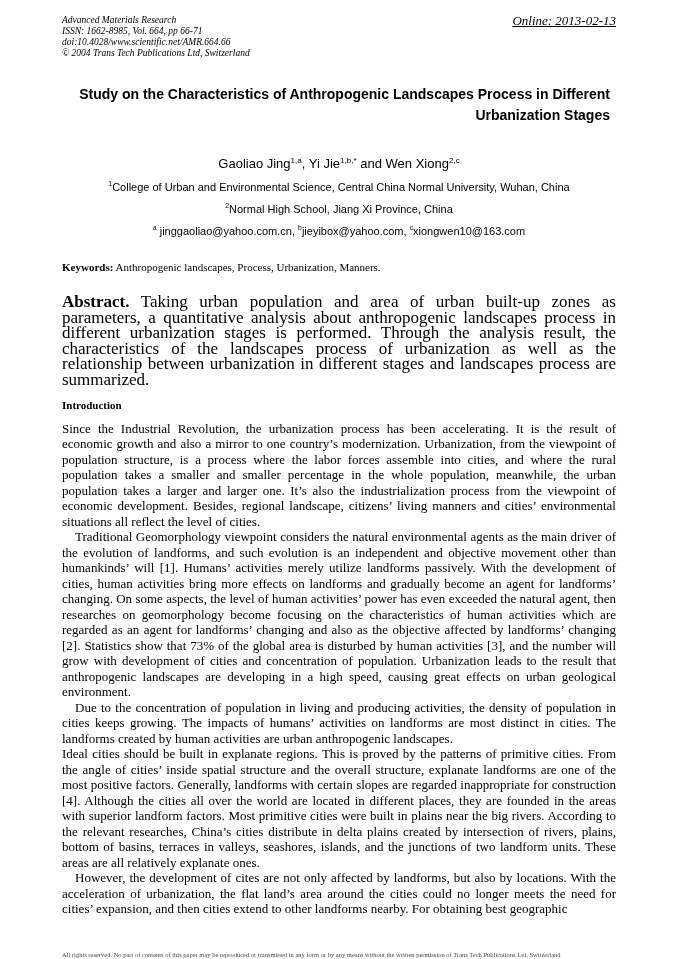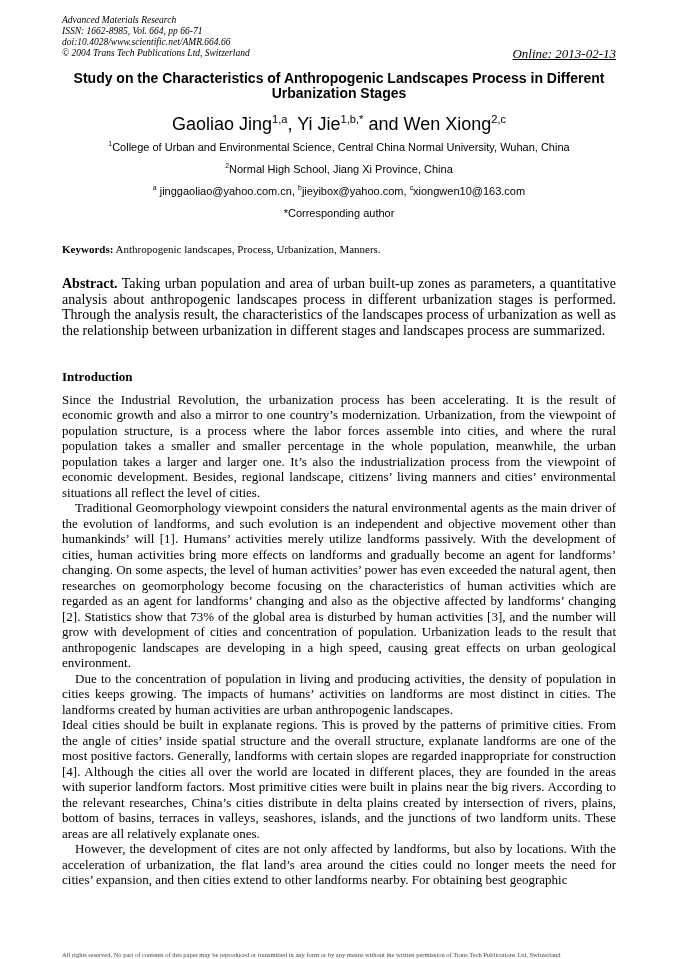--- a/index.html
+++ b/index.html
@@ -11,56 +11,56 @@
     overflow: hidden;
   }
   .page {
     position: relative;
     width: 678px; height: 959px;
     padding: 15px 62px 0 62px;
     background: #fff;
     overflow: hidden;
   }
   
-  .head { display: flex; justify-content: space-between; align-items: flex-end; }
+  .head { display: flex; justify-content: space-between; align-items: flex-start; }
   .head-left { font-style: italic; font-size: 9.5px; line-height: 11px; }
   .head-right { font-style: italic; font-size: 13px; line-height: 11px; white-space: nowrap; text-decoration: underline; }
   
   .title {
     font-family: "Liberation Sans", sans-serif;
-    font-weight: bold; font-size: 14px; line-height: 15px;
-    text-align: center; margin: 12px 6px 0 6px;
+    font-weight: bold; font-size: 14px; line-height: 21px;
+    text-align: right; margin: 25px 6px 0 6px;
   }
   .authors {
     font-family: "Liberation Sans", sans-serif;
-    font-size: 18px; line-height: 16px;
-    text-align: center; margin-top: 15px;
+    font-size: 13px; line-height: 16px;
+    text-align: center; margin-top: 30px;
   }
   .centered-sans {
     font-family: "Liberation Sans", sans-serif;
     font-size: 11px; line-height: 13px;
     text-align: center; margin-top: 9px;
   }
   sup { font-size: 0.62em; vertical-align: super; line-height: 0; }
   
   .keywords {
     font-family: Liberation Serif, serif;
     font-size: 11px; line-height: 14px;
     margin-top: 22px; text-align: left;
   }
   .keywords .lbl { font-weight: bold; }
   
   .abstract {
-    font-size: 14px; line-height: 15.5px;
+    font-size: 17px; line-height: 15.5px;
     text-align: justify; margin-top: 20px;
   }
   .abstract .lbl { font-weight: bold; }
   .section-heading {
-    font-size: 13px; line-height: 15.5px;
-    font-weight: bold; margin-top: 31px; margin-bottom: 7px;
+    font-size: 11px; line-height: 15.5px;
+    font-weight: bold; margin-top: 11px; margin-bottom: 7px;
   }
   .para {
     font-size: 13px; line-height: 15.5px;
     text-align: justify;
   }
   .para.indent { text-indent: 13px; }
   
   .footer-license {
     position: absolute; left: 62px; right: 62px; top: 951px;
     font-size: 6.5px; line-height: 8px; color: #444;
@@ -87,21 +87,20 @@
   <div class="authors">
     <span><span>Gaoliao Jing</span><sup>1,a</sup></span><span><span>, Yi Jie</span><sup>1,b,*</sup></span><span><span> and Wen Xiong</span><sup>2,c</sup></span>
   </div>
 
   <div class="centered-sans"><sup>1</sup><span>College of Urban and Environmental Science, Central China Normal University, Wuhan, China</span></div>
 
   <div class="centered-sans"><sup>2</sup><span>Normal High School, Jiang Xi Province, China</span></div>
 
   <div class="centered-sans"><sup>a</sup><span> jinggaoliao@yahoo.com.cn, </span><sup>b</sup><span>jieyibox@yahoo.com, </span><sup>c</sup><span>xiongwen10@163.com</span></div>
 
-  <div class="centered-sans">*Corresponding author</div>
 
   <div class="keywords"><span class="lbl">Keywords:</span><span> Anthropogenic landscapes, Process, Urbanization, Manners.</span></div>
 
   <div class="abstract"><span class="lbl">Abstract.</span><span> Taking urban population and area of urban built-up zones as parameters, a quantitative analysis about anthropogenic landscapes process in different urbanization stages is performed. Through the analysis result, the characteristics of the landscapes process of urbanization as well as the relationship between urbanization in different stages and landscapes process are summarized.</span></div>
 
   <div class="section-heading">Introduction</div>
 
   <div class="para">Since the Industrial Revolution, the urbanization process has been accelerating. It is the result of economic growth and also a mirror to one country’s modernization.  Urbanization, from the viewpoint of population structure, is a process where the labor forces assemble into cities, and where the rural population takes a smaller and smaller percentage in the whole population, meanwhile, the urban population takes a larger and larger one. It’s also the industrialization process from the viewpoint of economic development. Besides, regional landscape, citizens’ living manners and cities’ environmental situations all reflect the level of cities.</div>
   <div class="para indent">Traditional Geomorphology viewpoint considers the natural environmental agents as the main driver of the evolution of landforms, and such evolution is an independent and objective movement other than humankinds’ will [1]. Humans’ activities merely utilize landforms passively. With the development of cities, human activities bring more effects on landforms and gradually become an agent for landforms’ changing. On some aspects, the level of human activities’ power has even exceeded the natural agent, then researches on geomorphology become focusing on the characteristics of human activities which are regarded as an agent for landforms’ changing and also as the objective affected by landforms’ changing [2]. Statistics show that 73% of the global area is disturbed by human activities [3], and the number will grow with development of cities and concentration of population. Urbanization leads to the result that anthropogenic landscapes are developing in a high speed, causing great effects on urban geological environment.</div>
   <div class="para indent">Due to the concentration of population in living and producing activities, the density of population in cities keeps growing. The impacts of humans’ activities on landforms are most distinct in cities. The landforms created by human activities are urban anthropogenic landscapes.</div>

